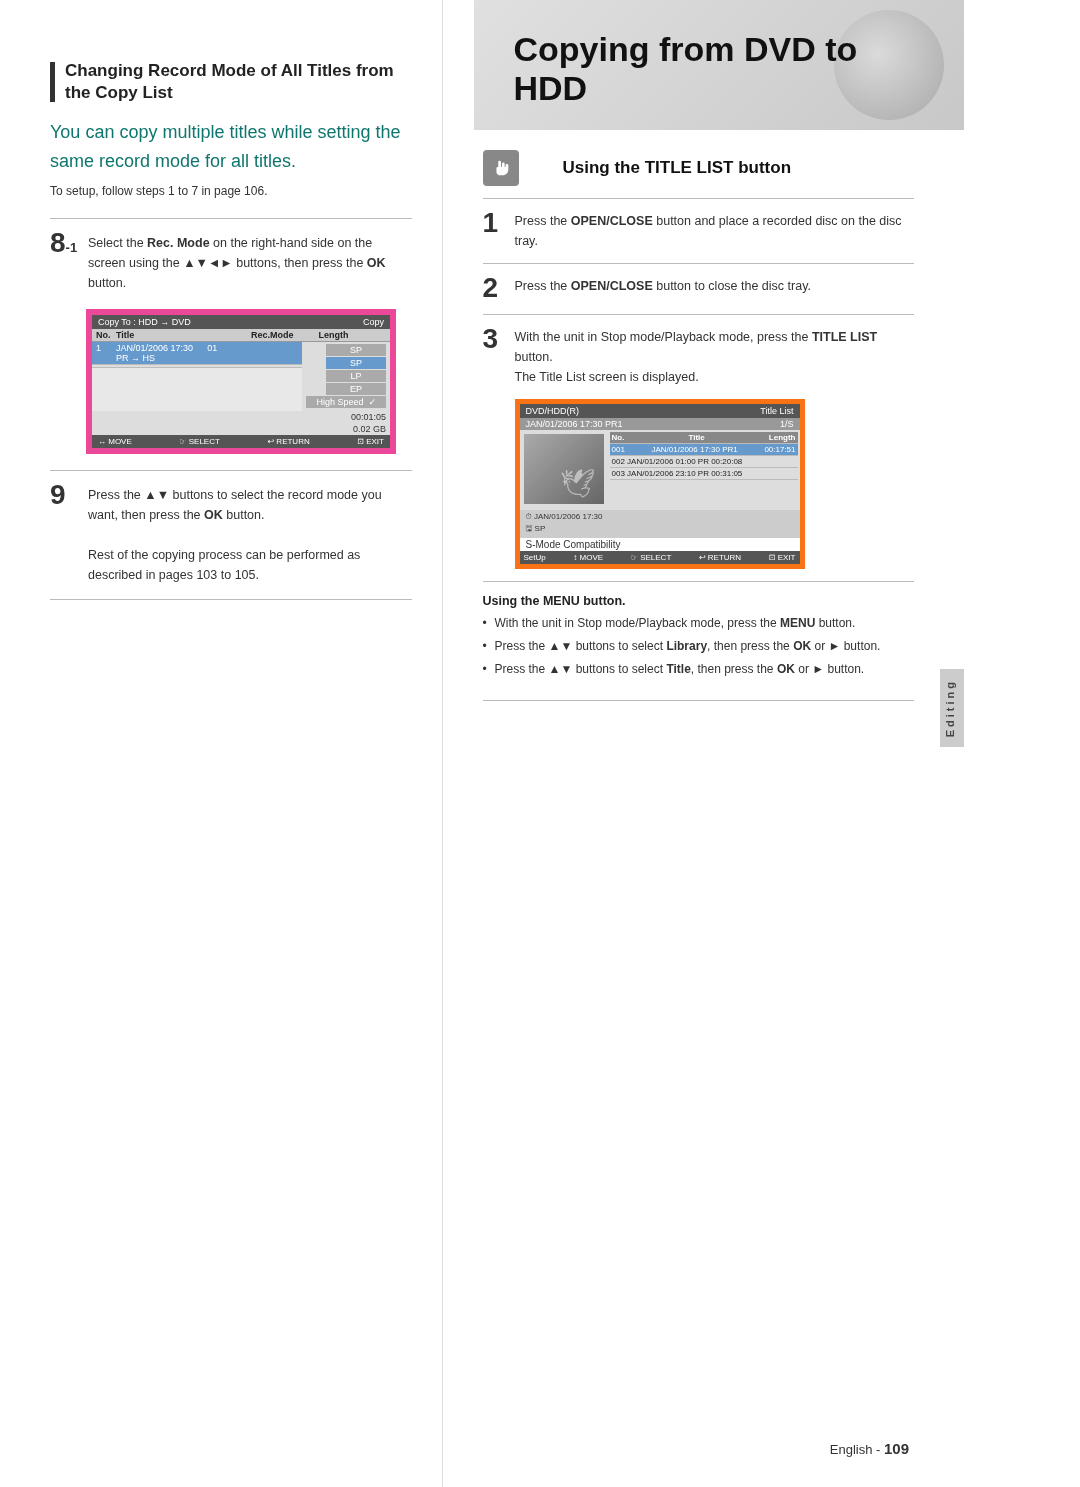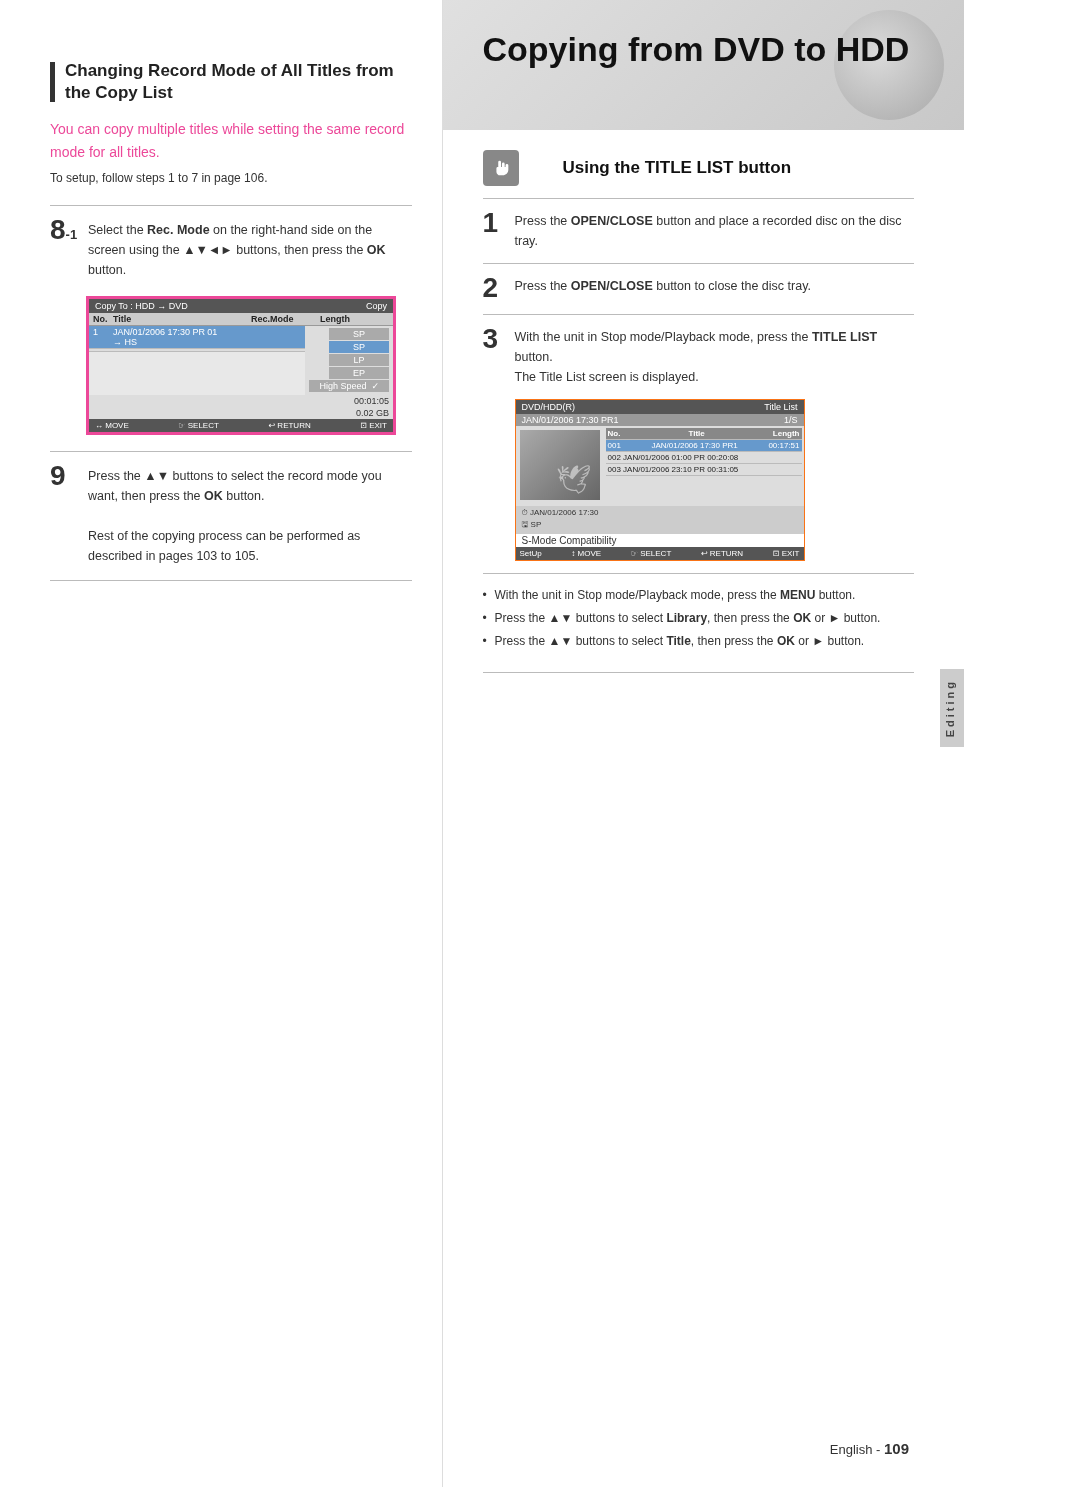--- a/index.html
+++ b/index.html
@@ -48,24 +48,24 @@
       margin-top: 2px;
       flex-shrink: 0;
     }
     .section-title-text {
       font-size: 17px;
       font-weight: bold;
       line-height: 1.3;
     }
 
     .body-text {
-      font-size: 14px;
+      font-size: 18px;
       line-height: 1.6;
       margin-bottom: 8px;
-      color: #ec4899;
+      color: #0f766e;
     }
 
     .setup-text {
       font-size: 12px;
       color: #333;
       margin-bottom: 20px;
     }
 
     hr.divider {
       border: none;
@@ -95,21 +95,21 @@
       color: #333;
     }
     .step-content b {
       font-weight: bold;
     }
 
     
     .screenshot-left {
       margin: 16px auto 16px 36px;
       width: 310px;
-      border: 3px solid #ec4899;
+      border: 6px solid #ec4899;
       background: #e8e8e8;
       font-size: 10px;
     }
     .screenshot-left .sc-header {
       background: #555;
       color: #fff;
       display: flex;
       justify-content: space-between;
       padding: 2px 6px;
       font-size: 9px;
@@ -173,20 +173,21 @@
     }
 
     
     .right-header {
       background: linear-gradient(135deg, #e0e0e0 0%, #c8c8c8 100%);
       padding: 30px 40px 20px 40px;
       margin-bottom: 0;
       position: relative;
       min-height: 130px;
       overflow: hidden;
+      margin-left: 31px;
     }
     .right-header-circle {
       position: absolute;
       right: 20px;
       top: 10px;
       width: 110px;
       height: 110px;
       border-radius: 50%;
       background: radial-gradient(circle at 40% 40%, #e0e0e0, #999);
       opacity: 0.7;
@@ -257,21 +258,21 @@
     hr.right-divider {
       border: none;
       border-top: 1px solid #bbb;
       margin: 12px 0;
     }
 
     
     .screenshot-right {
       margin: 12px auto 12px 32px;
       width: 290px;
-      border: 1px solid #f97316;
+      border: 5px solid #f97316;
       background: #ddd;
       font-size: 9px;
     }
     .sc-r-header {
       background: #555;
       color: #fff;
       display: flex;
       justify-content: space-between;
       padding: 2px 6px;
       font-size: 9px;
@@ -574,20 +575,21 @@
           <span>↕ MOVE</span>
           <span>☞ SELECT</span>
           <span>↩ RETURN</span>
           <span>⊡ EXIT</span>
         </div>
       </div>
 
       <hr class="right-divider">
 
       <div class="menu-button-section">
+        <div class="menu-button-title">Using the MENU button.</div>
         <div class="bullet-item">
           With the unit in Stop mode/Playback mode, press the <b>MENU</b> button.
         </div>
         <div class="bullet-item">
           Press the <b>▲▼</b> buttons to select <b>Library</b>, then press the <b>OK</b> or <b>►</b> button.
         </div>
         <div class="bullet-item">
           Press the <b>▲▼</b> buttons to select <b>Title</b>, then press the <b>OK</b> or <b>►</b> button.
         </div>
       </div>

